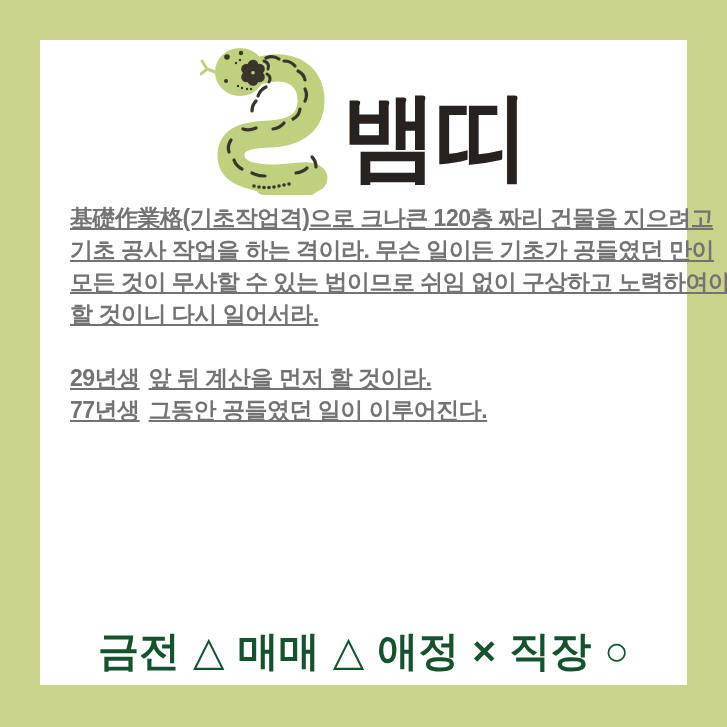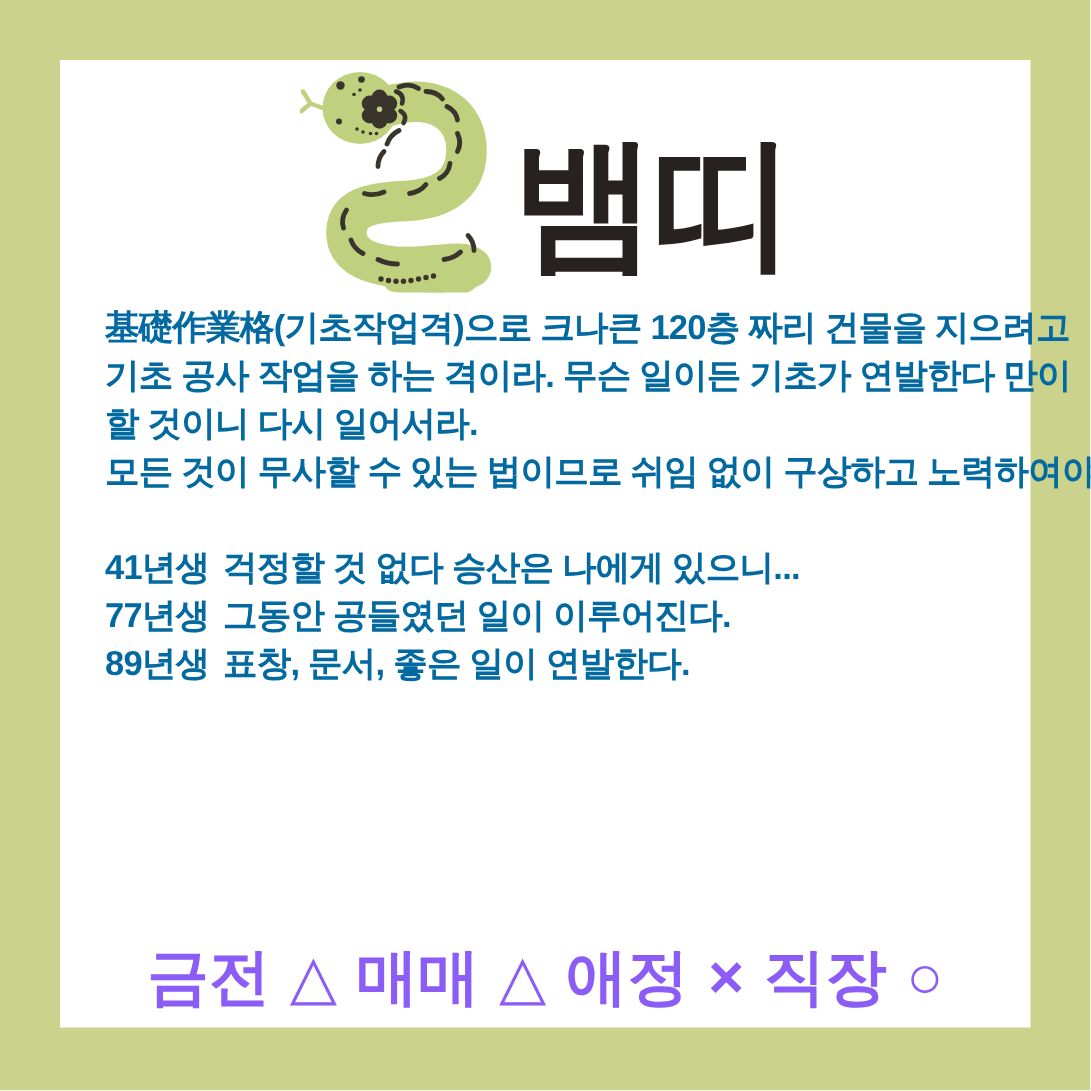--- a/index.html
+++ b/index.html
@@ -33,34 +33,35 @@
     letter-spacing: -3px;
     color: #272220;
     margin: 32px 0 0 10px;
   }
 
   .paragraph { margin: 6px 20px 0 30px; }
   .pline, .yline {
     font-size: 23px;
     line-height: 32px;
     font-weight: 700;
-    color: #0369a1;
+    color: #737373;
     letter-spacing: -0.5px;
     white-space: nowrap;
+    text-decoration: underline;
   }
   .years { margin: 32px 20px 0 30px; }
   .year-label { margin-right: 9px; }
 
   .footer {
     position: absolute;
     left: 0; right: 0; bottom: 6px;
     text-align: center;
     font-size: 41px;
     font-weight: 900;
-    color: #8b5cf6;
+    color: #14532d;
     white-space: nowrap;
   }
   .footer .pair { display: inline-block; }
   .footer .sym { margin: 0 13px; font-weight: 700; }
   .footer .pair:last-child .sym { margin-right: 0; }
 </style>
 </head>
 <body>
 
 <div class="frame">
@@ -138,29 +139,28 @@
           <circle cx="79" cy="141" r="1.8"></circle>
           <circle cx="84" cy="140" r="1.8"></circle>
           <circle cx="89" cy="139" r="1.8"></circle>
         </g>
       </svg>
       <h1 class="title">뱀띠</h1>
     </div>
 
     <div class="paragraph">
       <div class="pline">基礎作業格(기초작업격)으로 크나큰 120층 짜리 건물을 지으려고</div>
-      <div class="pline">기초 공사 작업을 하는 격이라. 무슨 일이든 기초가 연발한다 만이</div>
+      <div class="pline">기초 공사 작업을 하는 격이라. 무슨 일이든 기초가 공들였던 만이</div>
+      <div class="pline">모든 것이 무사할 수 있는 법이므로 쉬임 없이 구상하고 노력하여야</div>
       <div class="pline">할 것이니 다시 일어서라.</div>
-      <div class="pline">모든 것이 무사할 수 있는 법이므로 쉬임 없이 구상하고 노력하여야</div>
     </div>
 
     <div class="years">
-      <div class="yline"><span class="year-label">41년생</span><span>걱정할 것 없다 승산은 나에게 있으니...</span></div>
+      <div class="yline"><span class="year-label">29년생</span><span>앞 뒤 계산을 먼저 할 것이라.</span></div>
       <div class="yline"><span class="year-label">77년생</span><span>그동안 공들였던 일이 이루어진다.</span></div>
-      <div class="yline"><span class="year-label">89년생</span><span>표창, 문서, 좋은 일이 연발한다.</span></div>
     </div>
 
     <div class="footer">
       <span class="pair"><span class="cat">금전</span><span class="sym">△</span></span><span class="pair"><span class="cat">매매</span><span class="sym">△</span></span><span class="pair"><span class="cat">애정</span><span class="sym">×</span></span><span class="pair"><span class="cat">직장</span><span class="sym">○</span></span>
     </div>
 
   </div>
 </div>
 
 </body></html>

